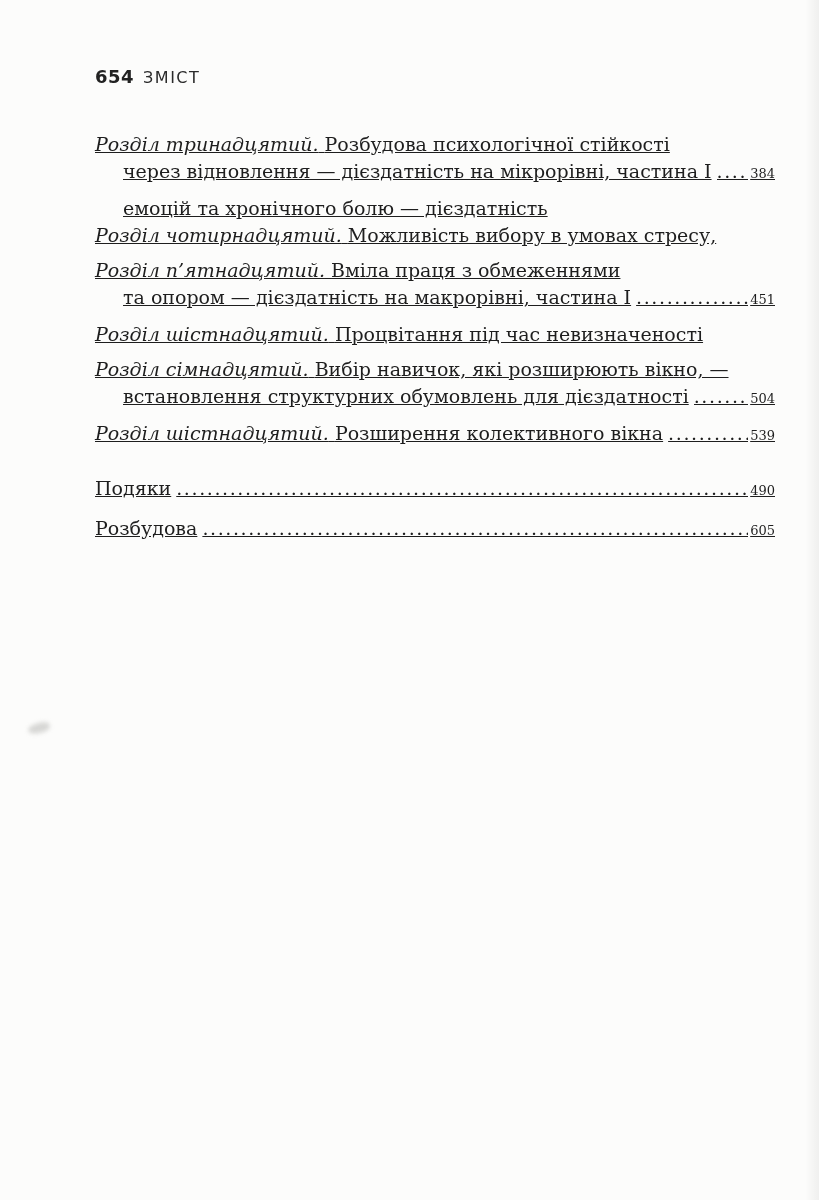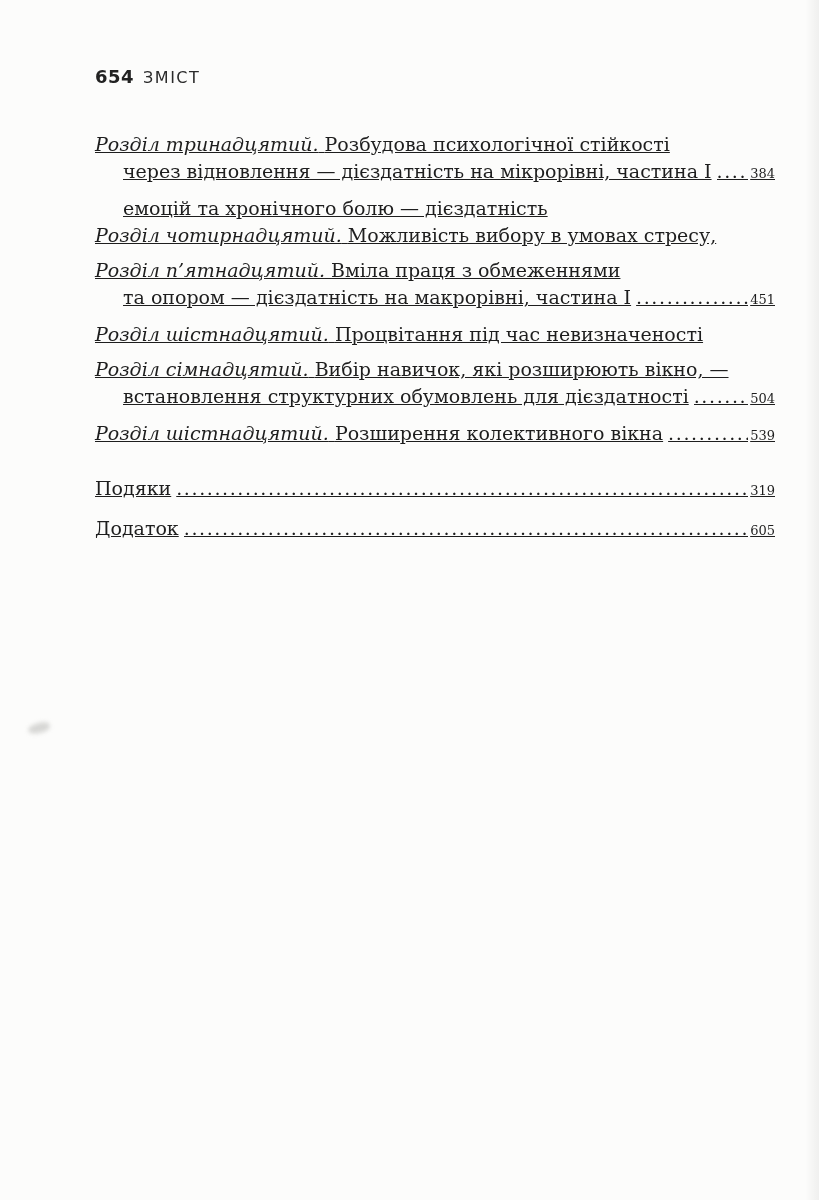--- a/index.html
+++ b/index.html
@@ -146,26 +146,26 @@
         <span class="leader"></span>
         <span class="pg">539</span>
       </div>
     </div>
 
     <div class="backmatter">
       <div class="entry">
         <div class="line dotrow">
           <span class="txt">Подяки</span>
           <span class="leader"></span>
-          <span class="pg">319</span>
+          <span class="pg">490</span>
         </div>
       </div>
       <div class="entry">
         <div class="line dotrow">
-          <span class="txt">Додаток</span>
+          <span class="txt">Розбудова</span>
           <span class="leader"></span>
           <span class="pg">605</span>
         </div>
       </div>
     </div>
 
   </main>
 
   <div class="smudge"></div>
   <div class="edge-shadow"></div>

